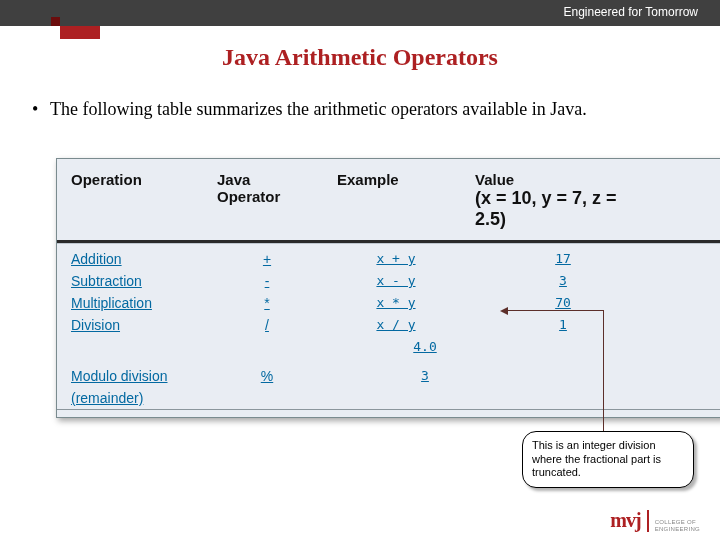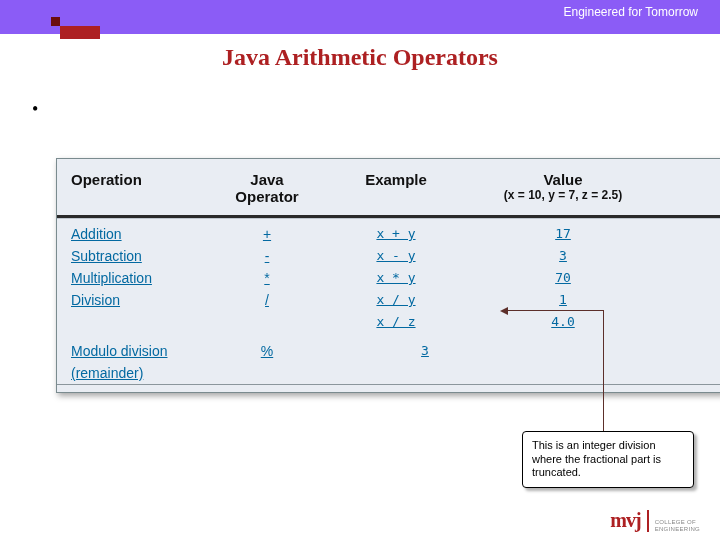--- a/index.html
+++ b/index.html
@@ -1,49 +1,49 @@
 <!DOCTYPE html>
 <html><head>
 <meta charset="utf-8">
 <style>
   * { box-sizing: border-box; margin: 0; padding: 0; }
   html, body { width: 720px; height: 540px; font-family: Arial, Helvetica, sans-serif; background: #fff; }
   .slide { width: 720px; height: 540px; position: relative; }
 
   
-  .topbar { position: absolute; top: 0; left: 0; right: 0; height: 34px; background: #8b5cf6; }
+  .topbar { position: absolute; top: 0; left: 0; right: 0; height: 26px; background: #404040; }
   .topbar-text { position: absolute; right: 22px; top: 5px; color: #fff; font-size: 12px; }
   .top-tab { position: absolute; top: 26px; left: 60px; width: 40px; height: 13px; background: #ad2022; }
   .top-tab::before { content: ""; position: absolute; top: -9px; left: -9px; width: 9px; height: 9px; background: #6b0d0d; }
 
   .title { position: absolute; top: 44px; left: 0; right: 0; text-align: center; font-family: Georgia, "Times New Roman", serif; font-size: 24px; font-weight: bold; color: #ad2022; }
 
   .bullet { position: absolute; top: 98px; left: 50px; right: 70px; font-family: Georgia, "Times New Roman", serif; font-size: 18px; color: #000; line-height: 1.3; }
   .bullet-dot { position: absolute; left: -18px; top: 0; }
   .bullet-body { }
 
   
   .tbl { position: absolute; top: 158px; left: 56px; width: 668px; border: 1px solid #7a8b8f; background: #e9edf3; box-shadow: 2px 3px 6px rgba(0,0,0,0.35); }
   .tbl-head { display: flex; border-bottom: 3px solid #2a2a2a; color: #111; font-weight: bold; font-size: 15px; }
-  .tbl-head > div { padding: 12px 10px 10px; text-align: center; }
+  .tbl-head > div { padding: 12px 10px 10px; }
   .tbl-row { display: flex; font-size: 14px; color: #0369a1; text-decoration: underline; }
   .tbl-row.first { border-top: 1px solid #bfc7cf; padding-top: 4px; }
   .tbl-row > div { padding: 3px 10px; text-align: center; }
   .c-op   { width: 150px; text-align: left !important; padding-left: 14px !important; }
   .c-java { width: 120px; }
   .c-ex   { width: 138px; font-family: "Lucida Console", monospace; font-size: 13px; }
   .c-val  { width: 196px; font-family: "Lucida Console", monospace; font-size: 13px; }
   .tbl-head .c-op { text-align: left !important; }
   .tbl-head .c-val div { font-weight: bold; font-size: 15px; font-family: Arial, sans-serif; }
   .tbl-head .c-ex, .tbl-head .c-java { font-family: Arial, sans-serif; font-size: 15px; }
   .tbl-spacer { height: 8px; }
   .tbl-bot { height: 8px; border-top: 1px solid #8b969c; }
 
   
-  .callout { position: absolute; bottom: 52px; right: 26px; width: 172px; background: #fff; border: 1px solid #000; border-radius: 4px; padding: 7px 9px; font-size: 11px; line-height: 1.25; box-shadow: 3px 3px 3px rgba(0,0,0,0.3); }
+  .callout { position: absolute; bottom: 52px; right: 26px; width: 172px; background: #fff; border: 1px solid #000; border-radius: 14px; padding: 7px 9px; font-size: 11px; line-height: 1.25; box-shadow: 3px 3px 3px rgba(0,0,0,0.3); }
 
   
   .arrow-v { position: absolute; left: 603px; top: 310px; width: 0; height: 128px; border-left: 1.5px solid #5c2f2a; }
   .arrow-h { position: absolute; left: 504px; top: 310px; width: 100px; height: 0; border-top: 1.5px solid #5c2f2a; }
   .arrow-head { position: absolute; left: 500px; top: 306.5px; width: 0; height: 0; border-top: 4px solid transparent; border-bottom: 4px solid transparent; border-right: 8px solid #5c2f2a; }
   .arrow-tip { position: absolute; left: 599px; top: 436px; width: 0; height: 0; border-left: 4px solid transparent; border-right: 4px solid transparent; border-top: 8px solid #5c2f2a; }
 
   
   .logo { position: absolute; bottom: 8px; right: 20px; display: flex; align-items: flex-end; gap: 4px; }
   .logo .mvj { font-family: Liberation Serif, serif; font-weight: bold; font-size: 20px; color: #ad2022; letter-spacing: -1px; }
@@ -57,33 +57,34 @@
 
   <div class="topbar">
     <div class="topbar-text">Engineered for Tomorrow</div>
   </div>
   <div class="top-tab"></div>
 
   <div class="title">Java Arithmetic Operators</div>
 
   <div class="bullet">
     <span class="bullet-dot">•</span>
+    <span class="bullet-body">The following table summarizes the arithmetic operators available in Java.</span>
   </div>
 
   <div class="tbl">
     <div class="tbl-head">
       <div class="c-op">Operation</div>
       <div class="c-java">
         <div style="white-space:pre-line">Java
 Operator</div>
       </div>
       <div class="c-ex" style="font-family:Arial;font-size:15px">Example</div>
       <div class="c-val">
         <div>Value</div>
-        <div style="font-size:12px">(x = 10, y = 7, z = 2.5)</div>
+        <div style="font-size:18px">(x = 10, y = 7, z = 2.5)</div>
       </div>
     </div>
 
     <div class="tbl-row first">
       <div class="c-op">Addition</div>
       <div class="c-java">+</div>
       <div class="c-ex">x + y</div>
       <div class="c-val">17</div>
     </div>
     <div class="tbl-row">
@@ -100,21 +101,20 @@
     </div>
     <div class="tbl-row">
       <div class="c-op">Division</div>
       <div class="c-java">/</div>
       <div class="c-ex">x / y</div>
       <div class="c-val">1</div>
     </div>
     <div class="tbl-row">
       <div class="c-op"></div>
       <div class="c-java"></div>
-      <div class="c-ex">x / z</div>
       <div class="c-val">4.0</div>
     </div>
     <div class="tbl-spacer"></div>
     <div class="tbl-row">
       <div class="c-op">Modulo division</div>
       <div class="c-java">%</div>
       <div class="c-val">3</div>
     </div>
     <div class="tbl-row">
       <div class="c-op">(remainder)</div>

